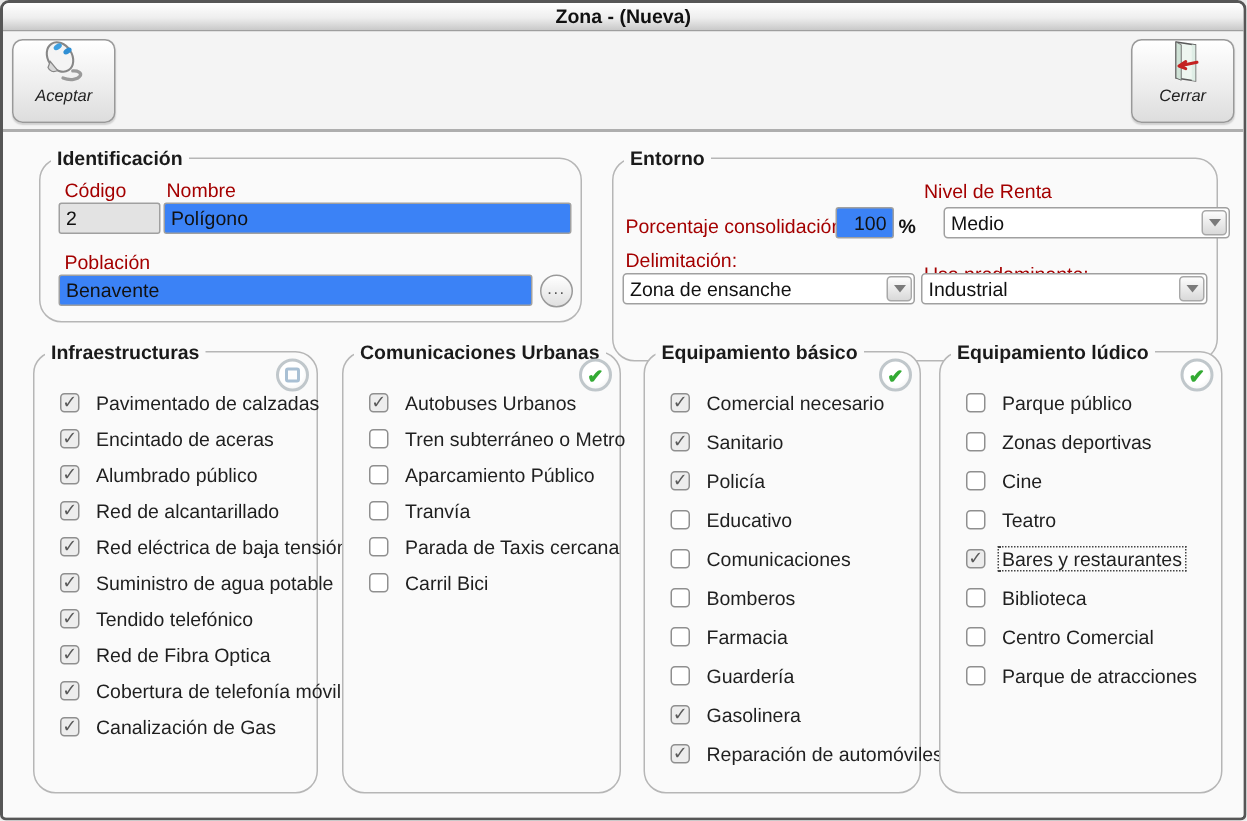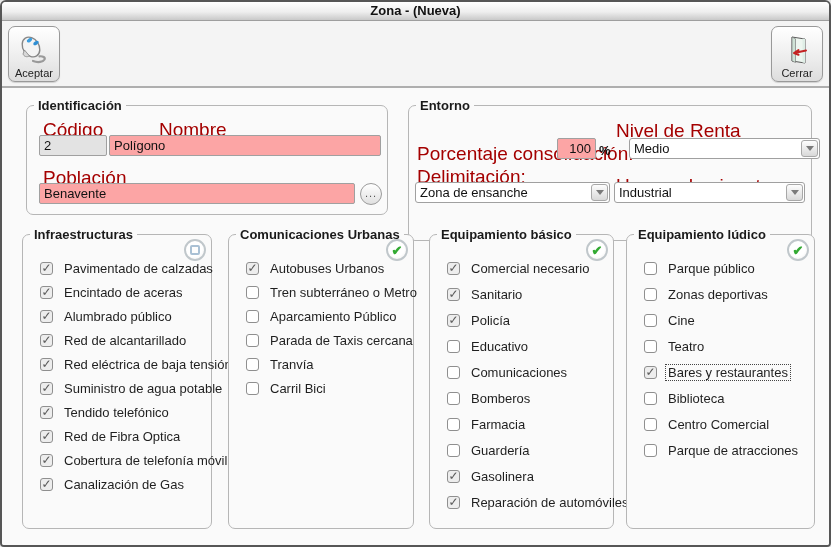--- a/index.html
+++ b/index.html
@@ -27,50 +27,51 @@
   }
   
   .toolbar {
     height: 67px;
     background: #f4f4f4;
     border-bottom: 2px solid #aeaeae;
     display: flex; justify-content: space-between; align-items: center;
     padding: 0 6px;
   }
   .tool-btn {
-    width: 52px; height: 56px;
+    width: 69px; height: 56px;
     border: 1px solid #999;
     border-radius: 7px;
     background: linear-gradient(#ffffff, #ececec 60%, #dddddd);
     display: flex; flex-direction: column; align-items: center; justify-content: flex-end;
-    padding-bottom: 2px;
+    padding-bottom: 11px;
     cursor: pointer;
     box-shadow: 0 1px 1px rgba(0,0,0,0.15);
+    font-style: italic;
   }
   .tool-btn .ticon { width: 30px; height: 32px; margin-bottom: 1px; }
   .tool-btn .tlabel { font-size: 11px; color: #222; line-height: 12px; }
   
   .content { position: relative; width: 100%; height: 457px; background: #fafafa; }
   .group {
     position: absolute;
     border: 1px solid #b6b6b6;
-    border-radius: 7px;
+    border-radius: 15px;
     background: #fafafa;
   }
   .group > .legend {
     position: absolute; top: -8px; left: 7px;
     background: #fafafa; padding: 0 4px;
     font-size: 13px; font-weight: bold; color: #1a1a1a;
     white-space: nowrap;
   }
-  .rlabel { position: absolute; font-size: 19px; color: #a40000; white-space: nowrap; }
+  .rlabel { position: absolute; font-size: 13px; color: #a40000; white-space: nowrap; }
   .tinput {
     position: absolute;
     border: 1px solid #a0a0a0; border-radius: 2px;
-    background: #fca5a5; height: 21px;
+    background: #3b82f6; height: 21px;
     font-size: 13px; color: #111;
     padding: 0 4px; line-height: 19px;
     overflow: hidden; white-space: nowrap;
   }
   .tinput.disabled { background: #e3e3e3; }
   .tinput.num { text-align: right; }
   .unit { position: absolute; font-size: 13px; font-weight: bold; color: #111; }
   
   .dropdown {
     position: absolute; height: 21px;
@@ -165,21 +166,21 @@
       <span class="tlabel">Cerrar</span>
     </div>
   </div>
 
   <div class="content">
 
     <div class="group" style="left:24px; top:17px; width:362px; height:110px;">
       <span class="legend">Identificación</span>
       <span class="rlabel" style="left:16px; top:13px;">Código</span>
       <div class="tinput disabled" style="left:12px; top:29px; width:68px;">2</div>
-      <span class="rlabel" style="left:84px; top:13px;margin-left:48px;">Nombre</span>
+      <span class="rlabel" style="left:84px; top:13px;">Nombre</span>
       <div class="tinput" style="left:82px; top:29px; width:272px;">Polígono</div>
       <span class="rlabel" style="left:16px; top:61px;">Población</span>
       <div class="tinput" style="left:12px; top:77px; width:316px;">Benavente</div>
       <div class="browse-btn" style="left:333px; top:77px;">...</div>
     </div>
 
     <div class="group" style="left:406px; top:17px; width:404px; height:136px;">
       <span class="legend">Entorno</span>
       <span class="rlabel" style="left:8px; top:37px;">Porcentaje consolidación:</span>
       <div class="tinput num" style="left:148px; top:32px; width:39px;">100</div>
@@ -269,25 +270,25 @@
           <div class="cb-row">
             <span class="cb"></span>
             <span class="cb-label">Tren subterráneo o Metro</span>
           </div>
           <div class="cb-row">
             <span class="cb"></span>
             <span class="cb-label">Aparcamiento Público</span>
           </div>
           <div class="cb-row">
             <span class="cb"></span>
+            <span class="cb-label">Tranvía</span>
+          </div>
+          <div class="cb-row">
+            <span class="cb"></span>
             <span class="cb-label">Parada de Taxis cercana</span>
-          </div>
-          <div class="cb-row">
-            <span class="cb"></span>
-            <span class="cb-label">Tranvía</span>
           </div>
           <div class="cb-row">
             <span class="cb"></span>
             <span class="cb-label">Carril Bici</span>
           </div>
         </div>
     </div>
 
     <div class="group" style="left:427px; top:146px; width:185px; height:295px;">
       <span class="legend">Equipamiento básico</span>

